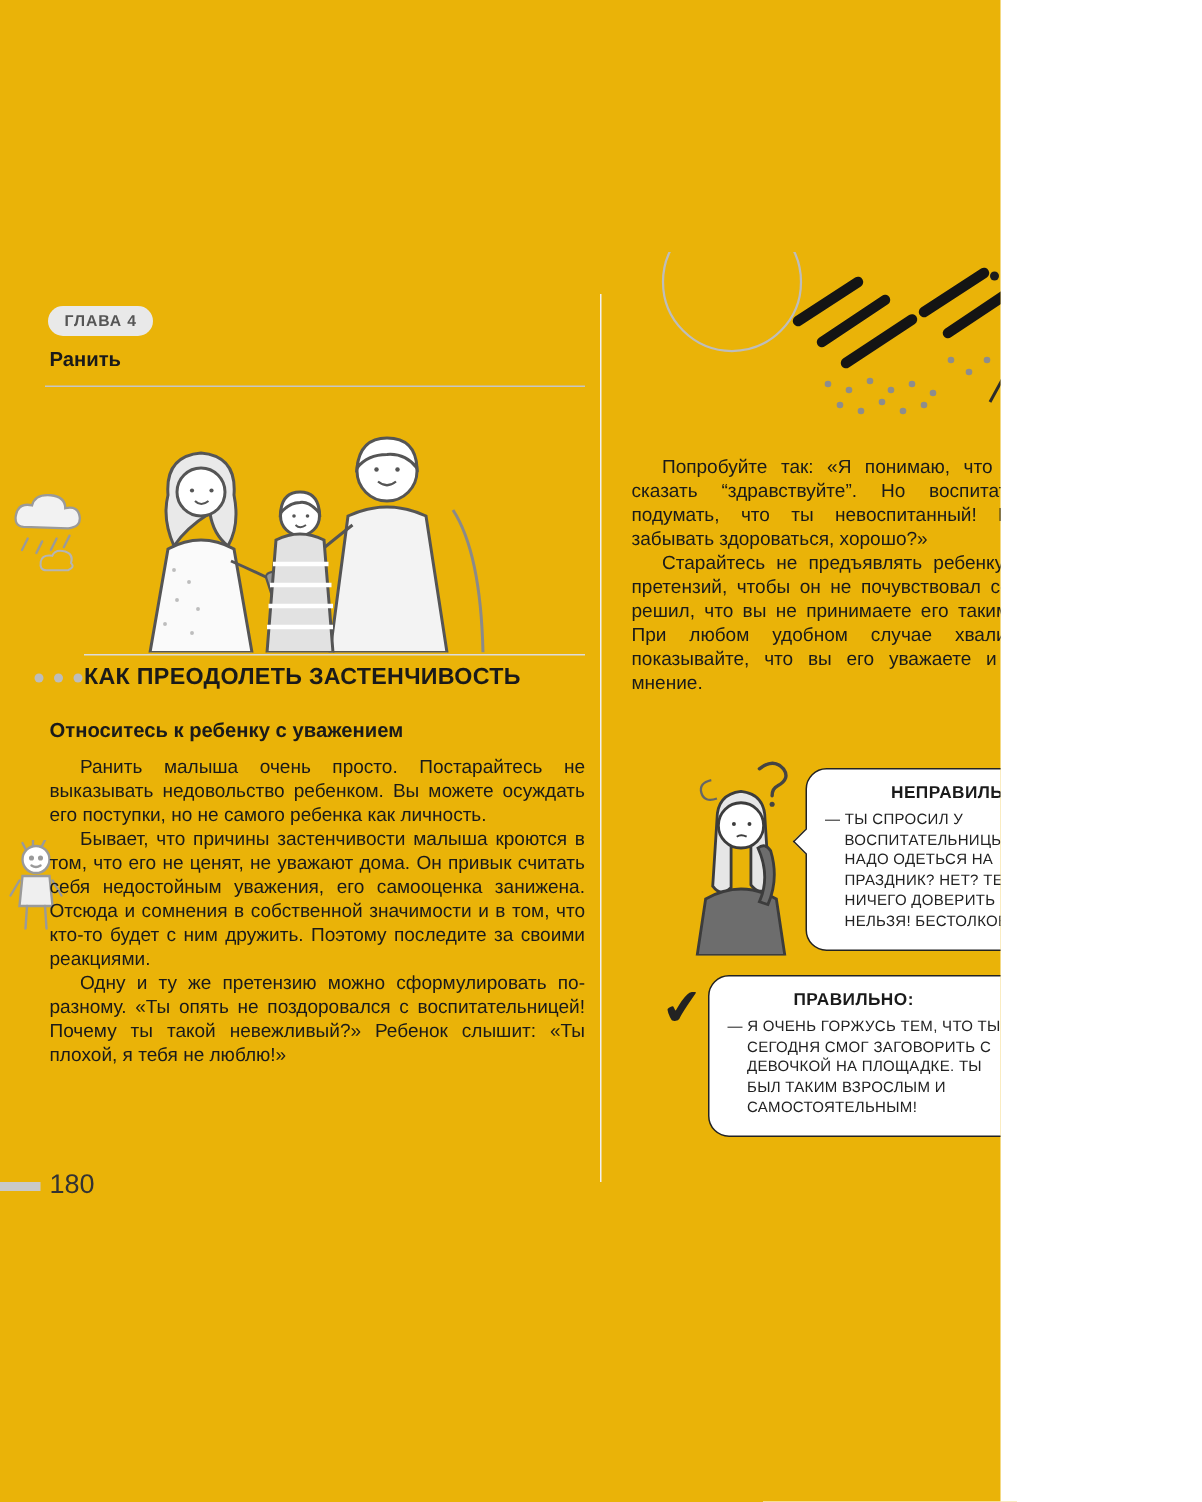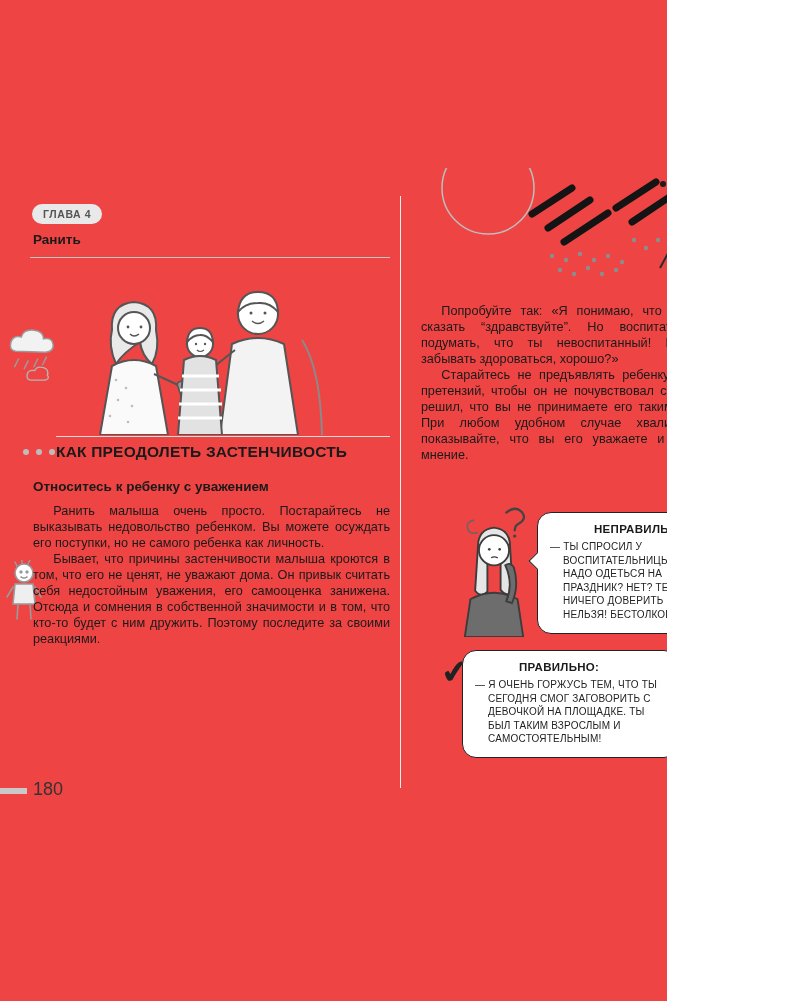--- a/index.html
+++ b/index.html
@@ -1,18 +1,18 @@
 <!DOCTYPE html>
 <html lang="ru"><head>
 <meta charset="utf-8">
 <style>
   * { margin:0; padding:0; box-sizing:border-box; }
   html,body { background:#fff; }
   .canvas {
-    position:relative; width:667px; height:1001px; background:#ef4444;
+    position:relative; width:667px; height:1001px; background:#eab308;
     font-family:"Liberation Sans", sans-serif; color:#1a1a1a; overflow:hidden;
   }
   
   .chapter-badge {
     position:absolute; left:32px; top:204px; background:#e9e9e9; color:#555;
     font-size:10.5px; font-weight:bold; letter-spacing:.6px; padding:4px 11px;
     border-radius:11px;
   }
   .chapter-title { position:absolute; left:33px; top:232px; font-size:13.5px; font-weight:bold; }
   .header-rule { position:absolute; left:30px; top:257px; width:360px; height:1px; background:#c6c6c6; }
@@ -40,21 +40,21 @@
   .body-col p { text-indent:1.6em; }
   .body-left { left:33px; top:503px; width:357px; }
   .body-right { left:421px; top:303px; width:350px; }
 
   
   .bubble {
     position:absolute; background:#fff; border:1.5px solid #222; border-radius:14px;
     padding:10px 12px 11px 12px;
   }
   .bubble-wrong { left:537px; top:512px; width:181px; }
-  .bubble-correct { left:462px; top:650px; width:216px; }
+  .bubble-correct { left:472px; top:650px; width:216px; }
   .bubble-title { font-size:11.5px; font-weight:bold; letter-spacing:.3px; margin-bottom:5px;margin-left:44px; }
   .bubble-text {
     font-size:10px; line-height:13.6px; letter-spacing:.2px; text-transform:uppercase;
     padding-left:13px; text-indent:-13px; color:#222;
   }
   .tail { position:absolute; width:12px; height:12px; background:#fff; transform:rotate(45deg); }
   .tail-left { left:-7.5px; top:42px; border-left:1.5px solid #222; border-bottom:1.5px solid #222; }
   .tail-right { right:-7.5px; top:34px; border-right:1.5px solid #222; border-top:1.5px solid #222; }
 
   .x-mark { position:absolute; left:690px; top:498px; font-size:33px; font-weight:bold; color:#111;
@@ -225,20 +225,21 @@
       <i></i>
       <i></i>
     </div>
   <div class="heading-overline"></div>
   <h1 class="section-heading">КАК ПРЕОДОЛЕТЬ ЗАСТЕНЧИВОСТЬ</h1>
   <h2 class="subheading">Относитесь к ребенку с уважением</h2>
 
   <div class="body-col body-left">
     <p>Ранить малыша очень просто. Постарайтесь не выказывать недовольство ребенком. Вы можете осуждать его поступки, но не самого ребенка как личность.</p>
     <p>Бывает, что причины застенчивости малыша кроются в том, что его не ценят, не уважают дома. Он привык считать себя недостойным уважения, его самооценка занижена. Отсюда и сомнения в собственной значимости и в том, что кто-то будет с ним дружить. Поэтому последите за своими реакциями.</p>
+    <p>Одну и ту же претензию можно сформулировать по-разному. «Ты опять не поздоровался с воспитательницей! Почему ты такой невежливый?» Ребенок слышит: «Ты плохой, я тебя не люблю!»</p>
   </div>
 
   <div class="body-col body-right">
     <p>Попробуйте так: «Я понимаю, что ты стесняешься сказать “здравствуйте”. Но воспитательница могла подумать, что ты невоспитанный! Бестолковый не забывать здороваться, хорошо?»</p>
     <p>Старайтесь не предъявлять ребенку слишком много претензий, чтобы он не почувствовал себя плохим и не решил, что вы не принимаете его таким, какой он есть. При любом удобном случае хвалите малыша и показывайте, что вы его уважаете и вам важно его мнение.</p>
   </div>
 
   <svg class="confused-woman" viewBox="0 0 90 140">
     <path d="M24,16 q-9,2 -7,9 q2,7 11,4" fill="none" stroke="#666" stroke-width="1.6"></path>
     <path d="M58,8 q10,-8 17,0 q5,7 -4,12 q-4,2 -4,7" fill="none" stroke="#444" stroke-width="2.4" stroke-linecap="round"></path>

